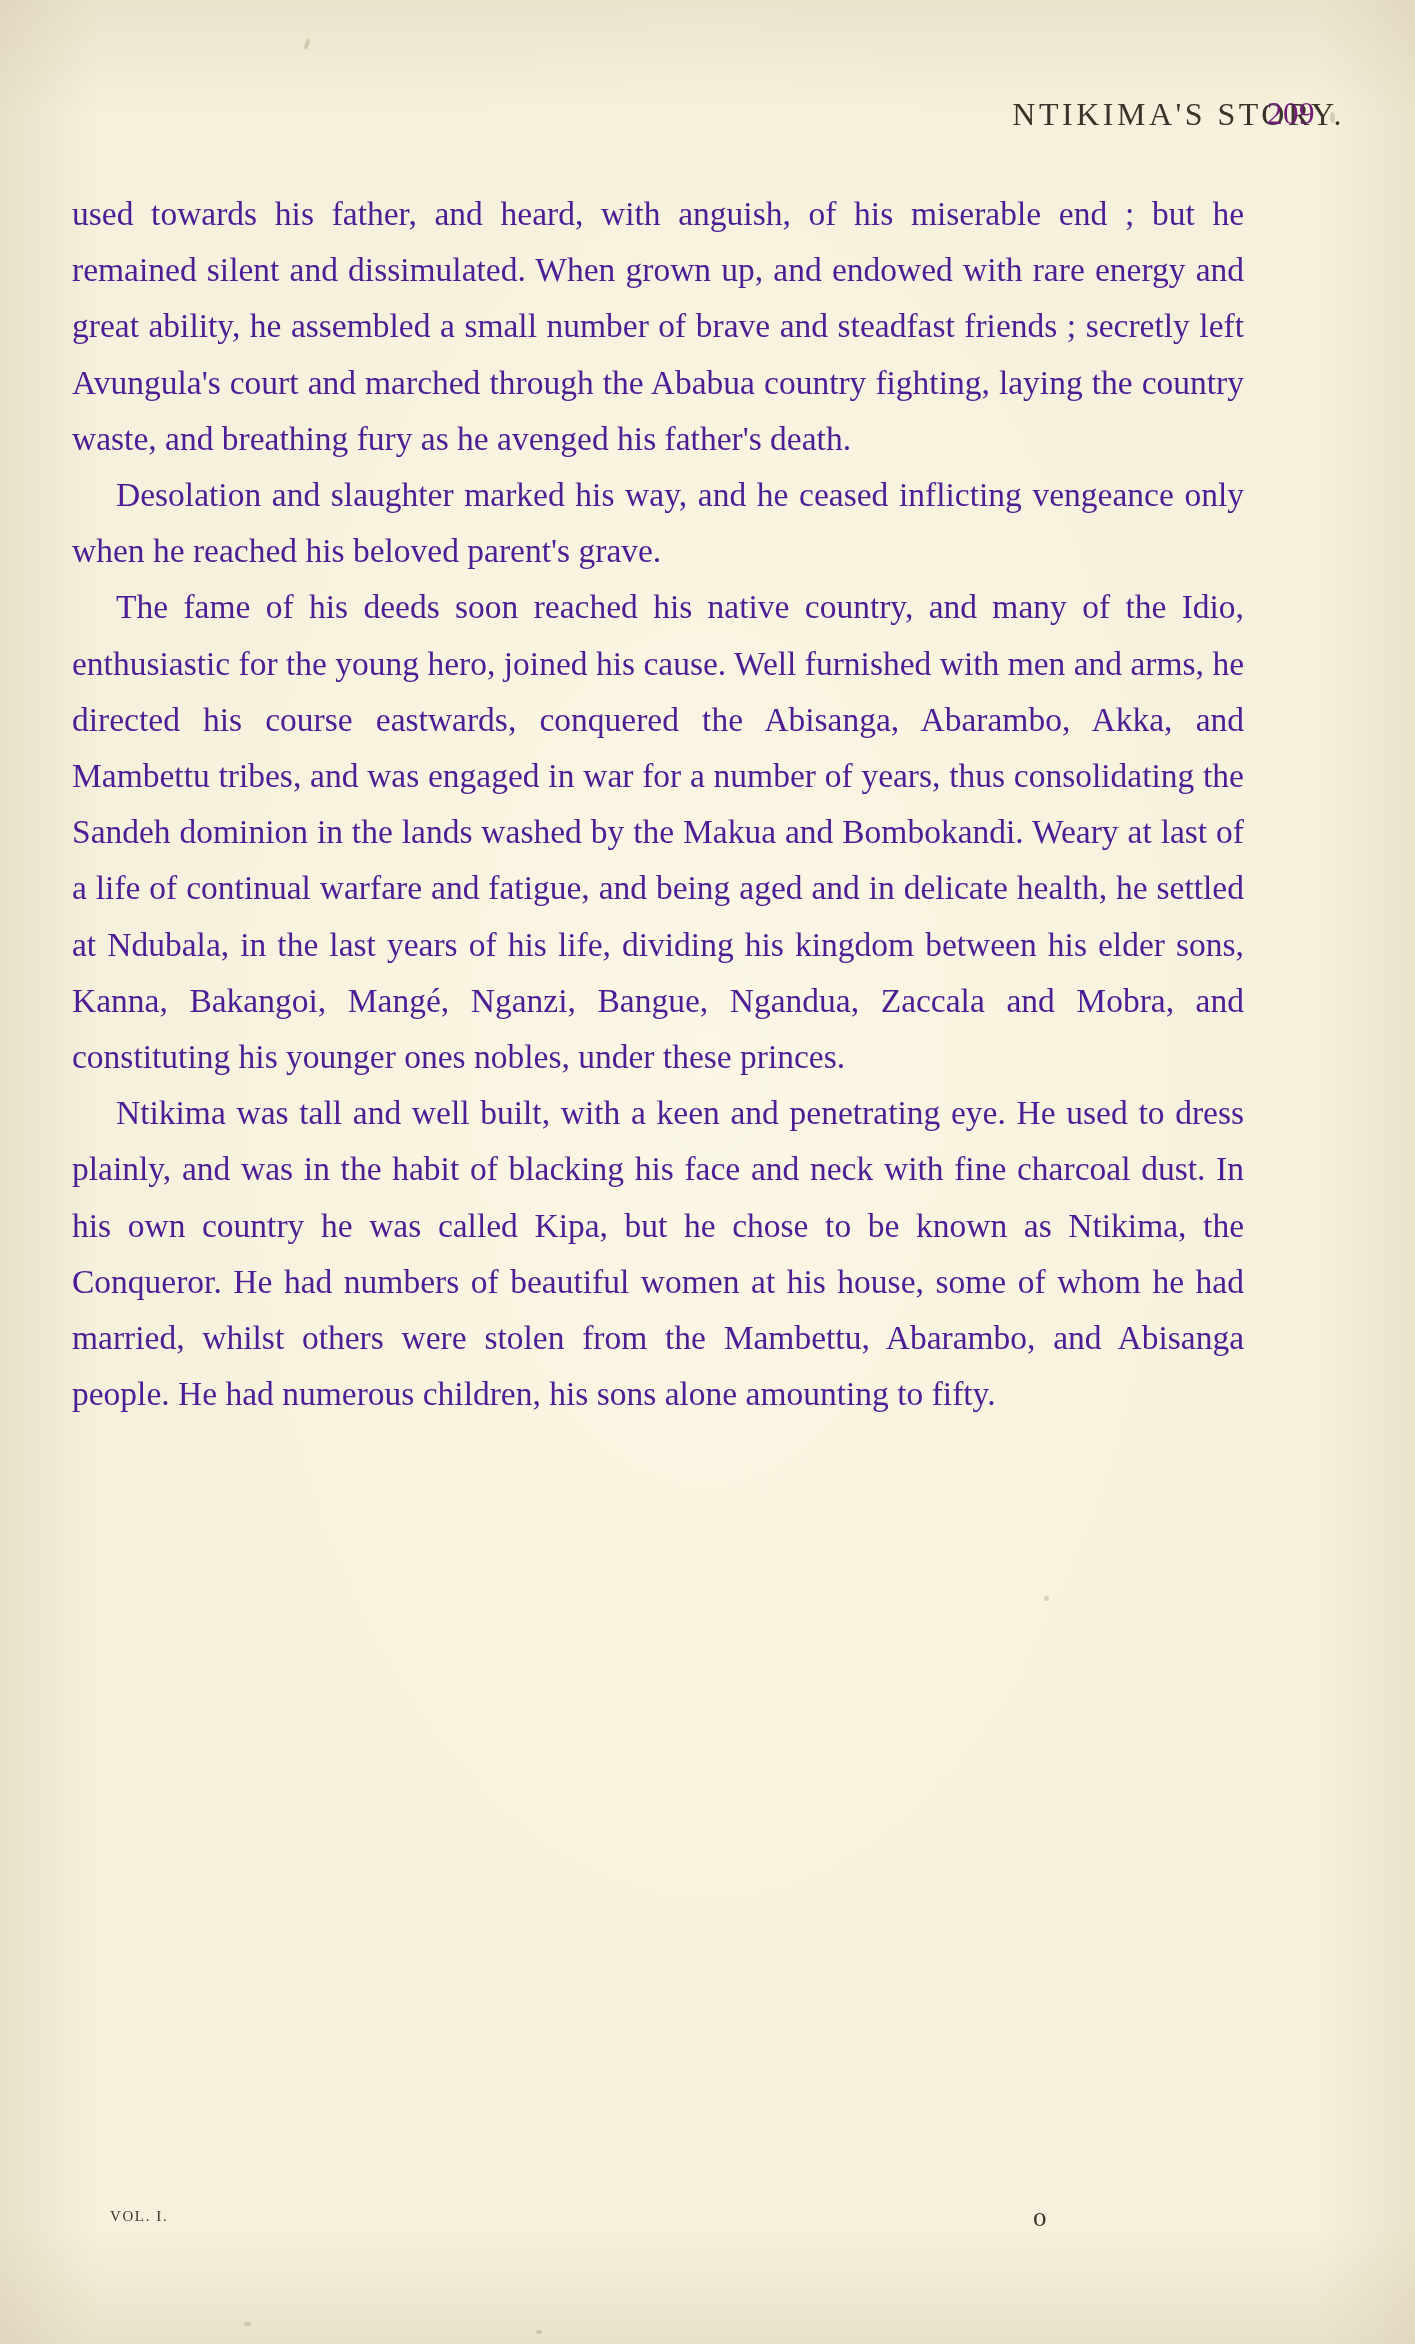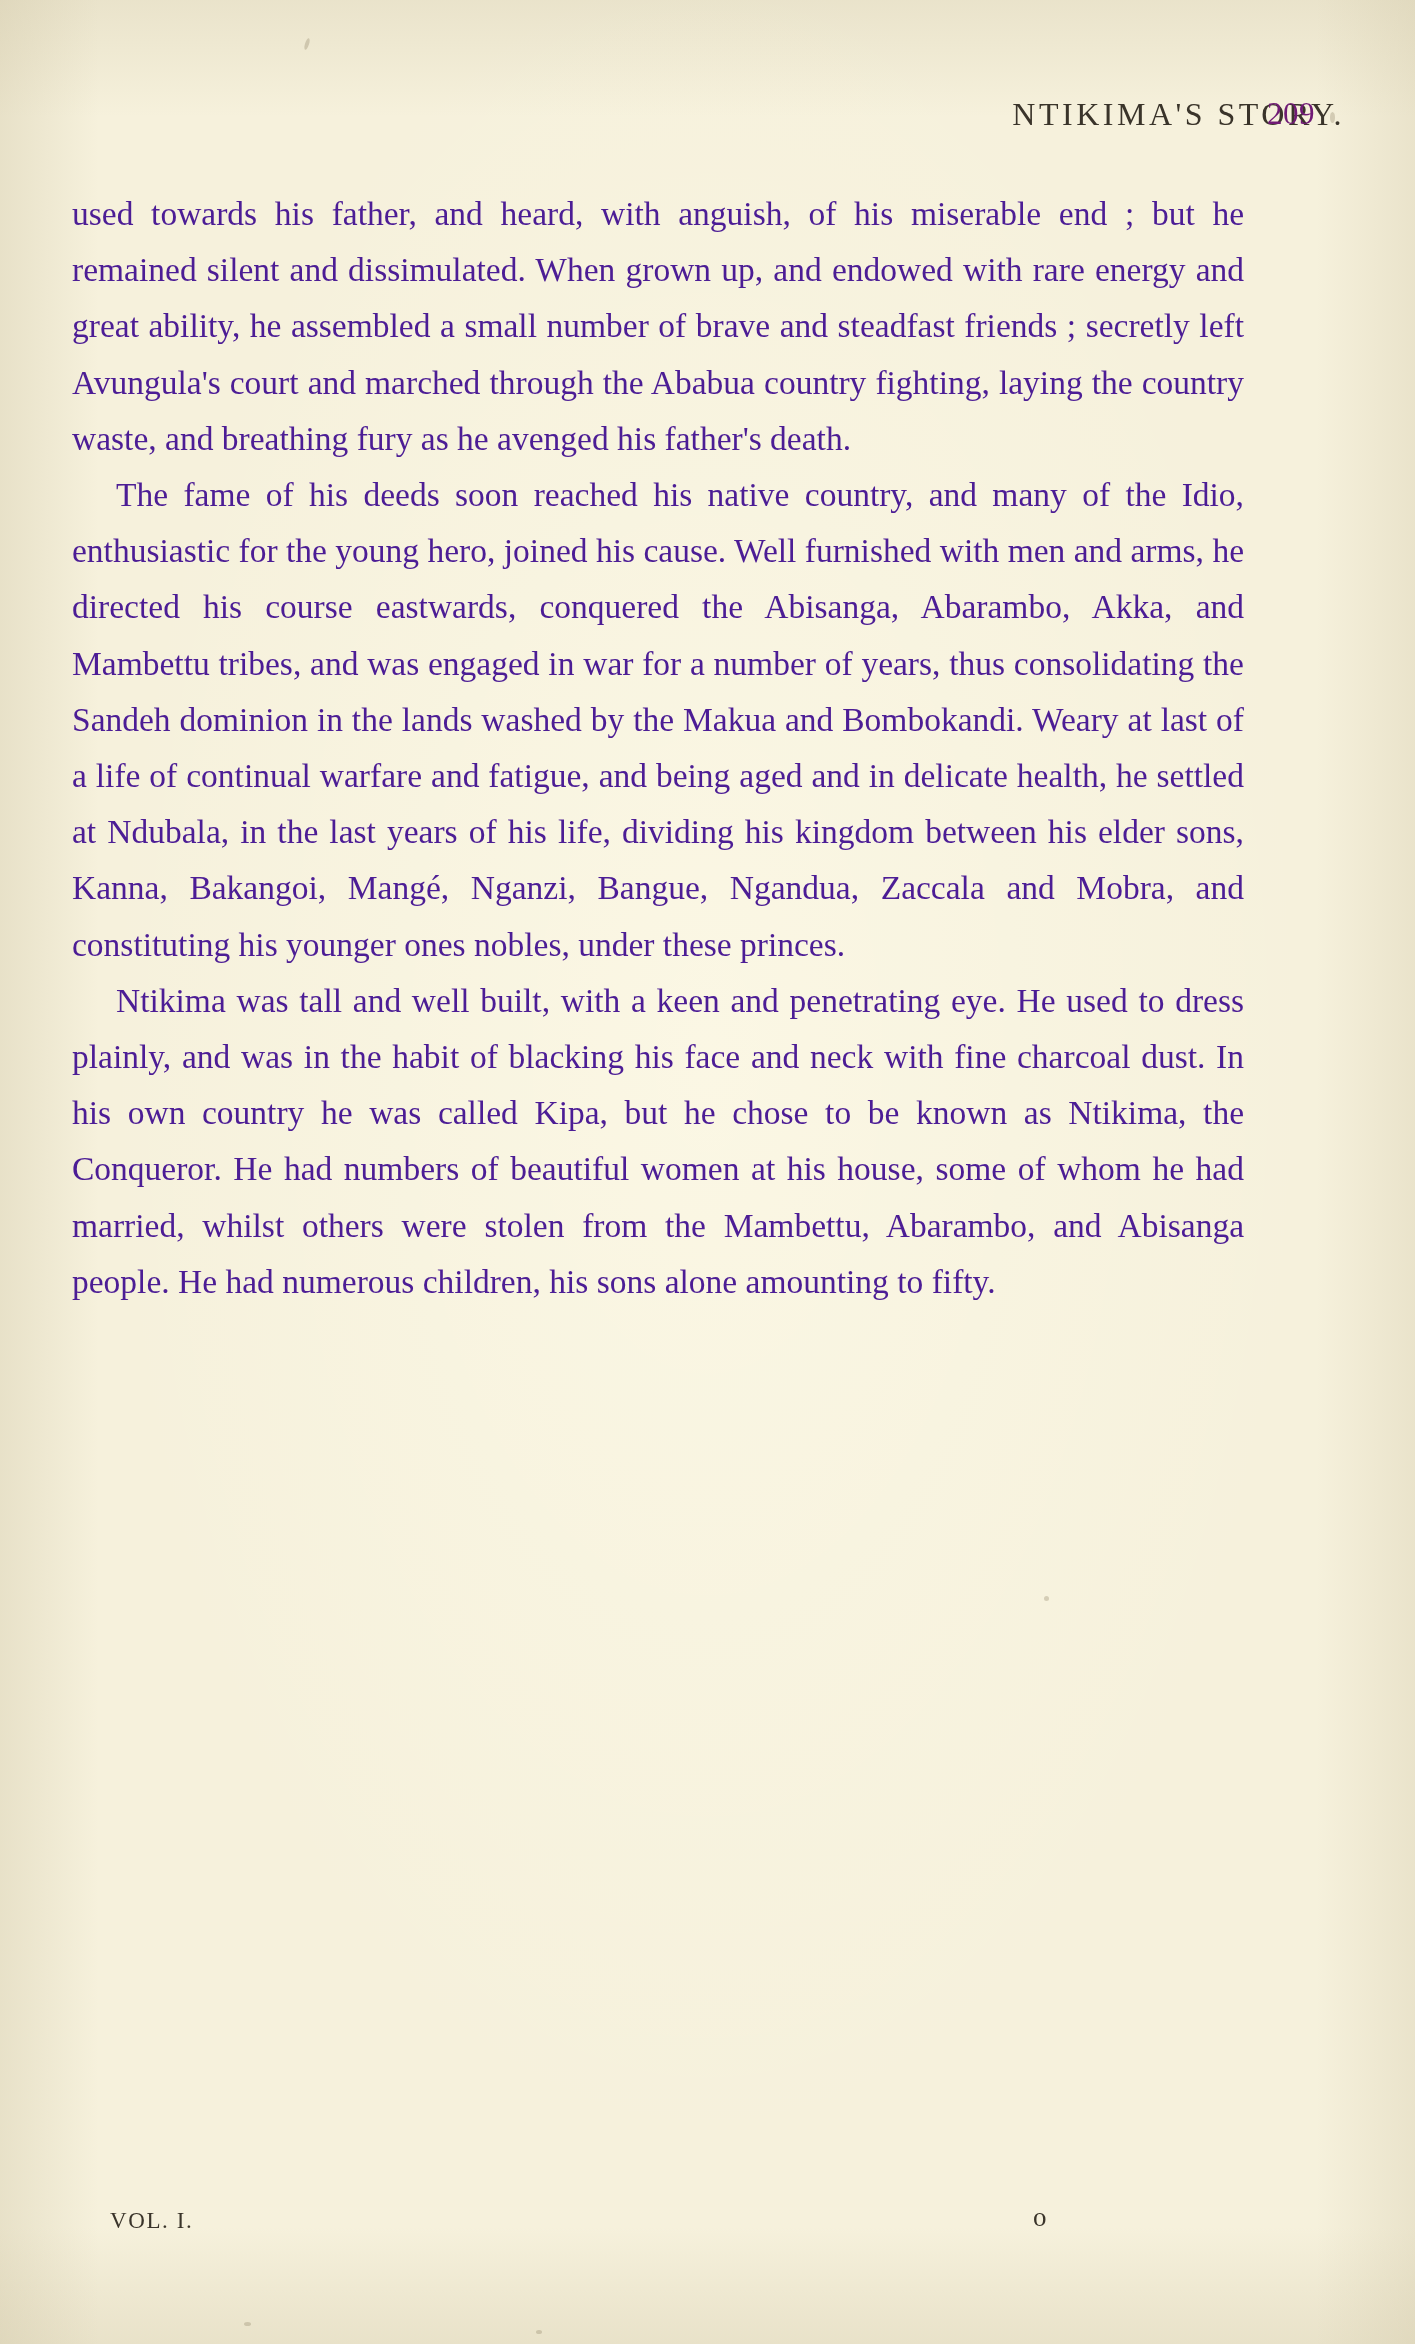--- a/index.html
+++ b/index.html
@@ -78,21 +78,21 @@
     position: absolute;
     left: 0;
     top: 2208px;
     width: 1415px;
     height: 40px;
   }
   .vol {
     position: absolute;
     left: 110px;
     top: 0;
-    font-size: 23px;
+    font-size: 15px;
     letter-spacing: 1.6px;
     color: #3a342a;
   }
   .signature {
     position: absolute;
     left: 1033px;
     top: -6px;
     font-size: 27px;
     color: #3a342a;
   }
@@ -111,20 +111,21 @@
 
 <div class="content">
 
   <div class="header">
     <div class="running-title">NTIKIMA'S STORY.</div>
   </div>
   <div class="page-number">209</div>
 
   <div class="body-text">
     <p class="first">used towards his father, and heard, with anguish, of his miserable end ; but he remained silent and dissimulated. When grown up, and endowed with rare energy and great ability, he assembled a small number of brave and steadfast friends ; secretly left Avungula's court and marched through the Ababua country fighting, laying the country waste, and breathing fury as he avenged his father's death.</p>
+    <p>Desolation and slaughter marked his way, and he ceased inflicting vengeance only when he reached his beloved parent's grave.</p>
     <p>The fame of his deeds soon reached his native country, and many of the Idio, enthusiastic for the young hero, joined his cause. Well furnished with men and arms, he directed his course eastwards, conquered the Abisanga, Abarambo, Akka, and Mambettu tribes, and was engaged in war for a number of years, thus consolidating the Sandeh dominion in the lands washed by the Makua and Bombokandi. Weary at last of a life of continual warfare and fatigue, and being aged and in delicate health, he settled at Ndubala, in the last years of his life, dividing his kingdom between his elder sons, Kanna, Bakangoi, Mangé, Nganzi, Bangue, Ngandua, Zaccala and Mobra, and constituting his younger ones nobles, under these princes.</p>
     <p>Ntikima was tall and well built, with a keen and penetrating eye. He used to dress plainly, and was in the habit of blacking his face and neck with fine charcoal dust. In his own country he was called Kipa, but he chose to be known as Ntikima, the Conqueror. He had numbers of beautiful women at his house, some of whom he had married, whilst others were stolen from the Mambettu, Abarambo, and Abisanga people. He had numerous children, his sons alone amounting to fifty.</p>
   </div>
 
   <div class="footer">
     <div class="vol">VOL. I.</div>
     <div class="signature">o</div>
   </div>
 
   <div class="speck" style="left:305px; top:38px; width:4px; height:12px; transform:rotate(18deg);"></div>

